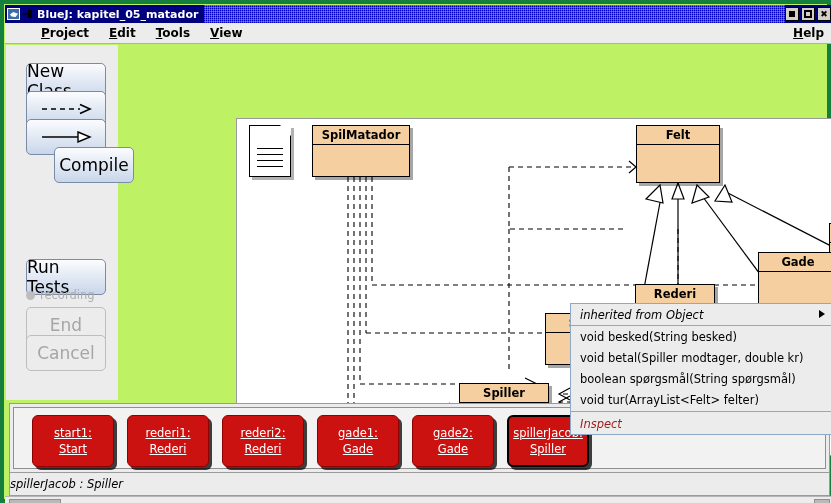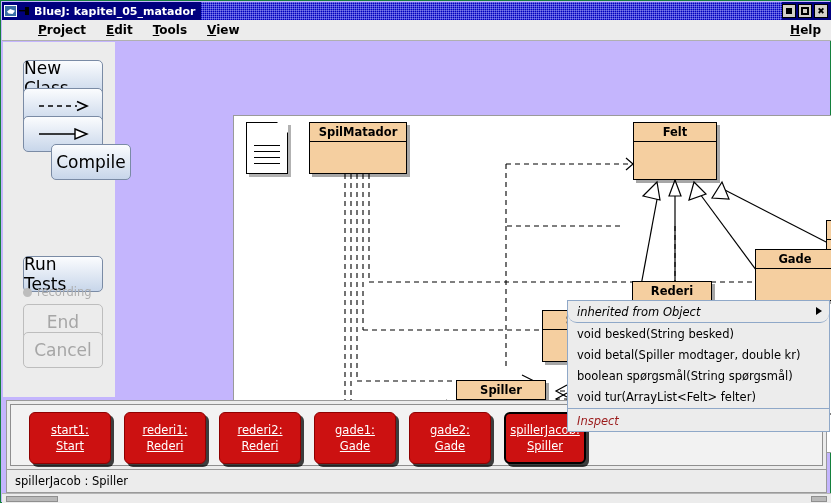--- a/index.html
+++ b/index.html
@@ -2,21 +2,21 @@
 <html><head>
 <meta charset="utf-8">
 <style>
   html,body{margin:0;padding:0;}
   body{
     width:831px;height:503px;overflow:hidden;
     font-family:"DejaVu Sans","Liberation Sans",sans-serif;
     font-size:11px;background:#d4d0c8;
   }
   #app{position:relative;width:831px;height:503px;
-       border:1px solid #15803d;box-sizing:border-box;background:#c4b5fd;}
+       border:4px solid #15803d;box-sizing:border-box;background:#bef264;}
 
   
   .titlebar{position:absolute;left:1px;top:1px;width:829px;height:18px;
     background:#00007e;display:flex;align-items:center;box-sizing:border-box;}
   .tb-ico{width:16px;height:14px;margin-left:2px;position:relative;flex:none;}
   .tb-ico .bird{position:absolute;left:0;top:1px;width:13px;height:12px;
      background:#3a6ea5;border:1px solid #fff;box-sizing:border-box;}
   .tb-ico .bird:after{content:"";position:absolute;left:2px;top:3px;width:8px;height:5px;
      background:#fff;clip-path:polygon(0 50%,40% 0,100% 35%,70% 100%,20% 90%);}
   .tb-flag{position:absolute;left:15px;top:3px;width:10px;height:9px;}
@@ -90,33 +90,33 @@
   .obj{position:absolute;top:7px;width:82px;height:52px;background:#cc1111;
     border:1px solid #8e0000;border-radius:6px;box-sizing:border-box;
     box-shadow:3px 3px 0 rgba(0,0,0,.75);
     display:flex;flex-direction:column;align-items:center;justify-content:center;
     color:#fff;font-size:11.5px;cursor:pointer;}
   .obj span{text-decoration:underline;line-height:16px;}
   .obj.sel{border:2px solid #000;}
 
   .statusbar{position:absolute;left:5px;top:469px;width:821px;height:23px;
     background:#ececec;border:1px solid #9a9a9a;border-top:none;box-sizing:border-box;
-    display:flex;align-items:center;padding-left:8px;font-size:11.5px;color:#000;}
+    display:flex;align-items:center;padding-left:0;font-size:11.5px;color:#000;font-style:italic;}
   .hscroll{position:absolute;left:1px;top:492px;width:829px;height:10px;background:#ececec;
     border-top:1px solid #b5b5b5;box-sizing:border-box;}
   .hscroll .thumb{position:absolute;left:4px;top:2px;width:52px;height:6px;background:#b9b9b9;
     border:1px solid #8f8f8f;box-sizing:border-box;}
   .hscroll .thumbR{position:absolute;right:4px;top:2px;width:16px;height:6px;background:#b9b9b9;
     border:1px solid #8f8f8f;box-sizing:border-box;}
 
   
   .popup{position:absolute;left:566px;top:299px;width:263px;
     background:#ececec;border:1px solid #8fa8c8;box-sizing:border-box;z-index:50;}
   .pi{position:relative;height:21px;display:flex;align-items:center;
-     padding-left:9px;font-size:11.5px;color:#000;cursor:pointer;white-space:nowrap;border-radius:9px;}
+     padding-left:9px;font-size:11.5px;color:#000;cursor:pointer;white-space:nowrap;}
   .pi.inh{font-style:italic;border-bottom:1px solid #8fa8c8;}
   .pi.inh .arr{position:absolute;right:7px;top:6px;width:0;height:0;
      border-left:6px solid #000;border-top:4px solid transparent;border-bottom:4px solid transparent;}
   .pi.hi{background:#a5b8d0;}
   .pi.red{color:#9b1b1b;font-style:italic;}
   .psep{height:1px;background:#8fa8c8;margin:1px 0;}
 </style>
 </head>
 <body>
 

